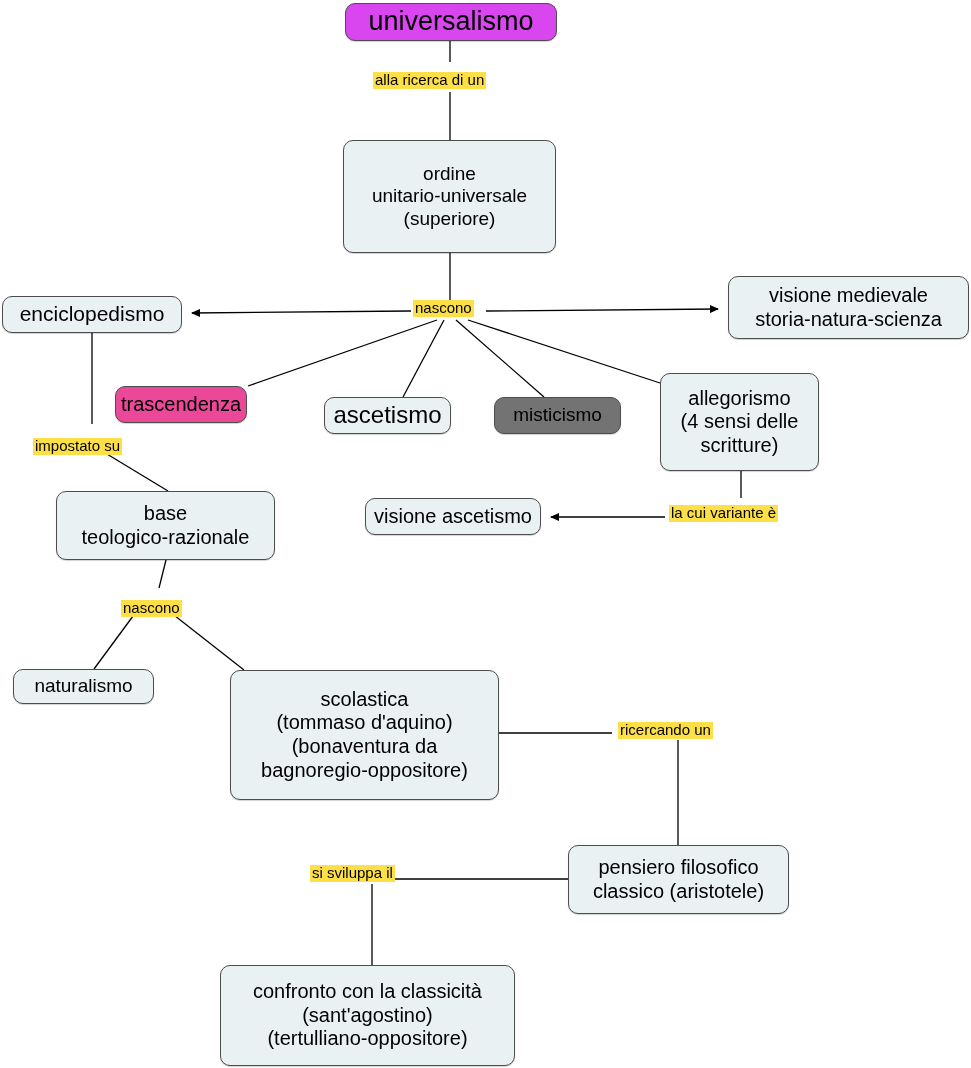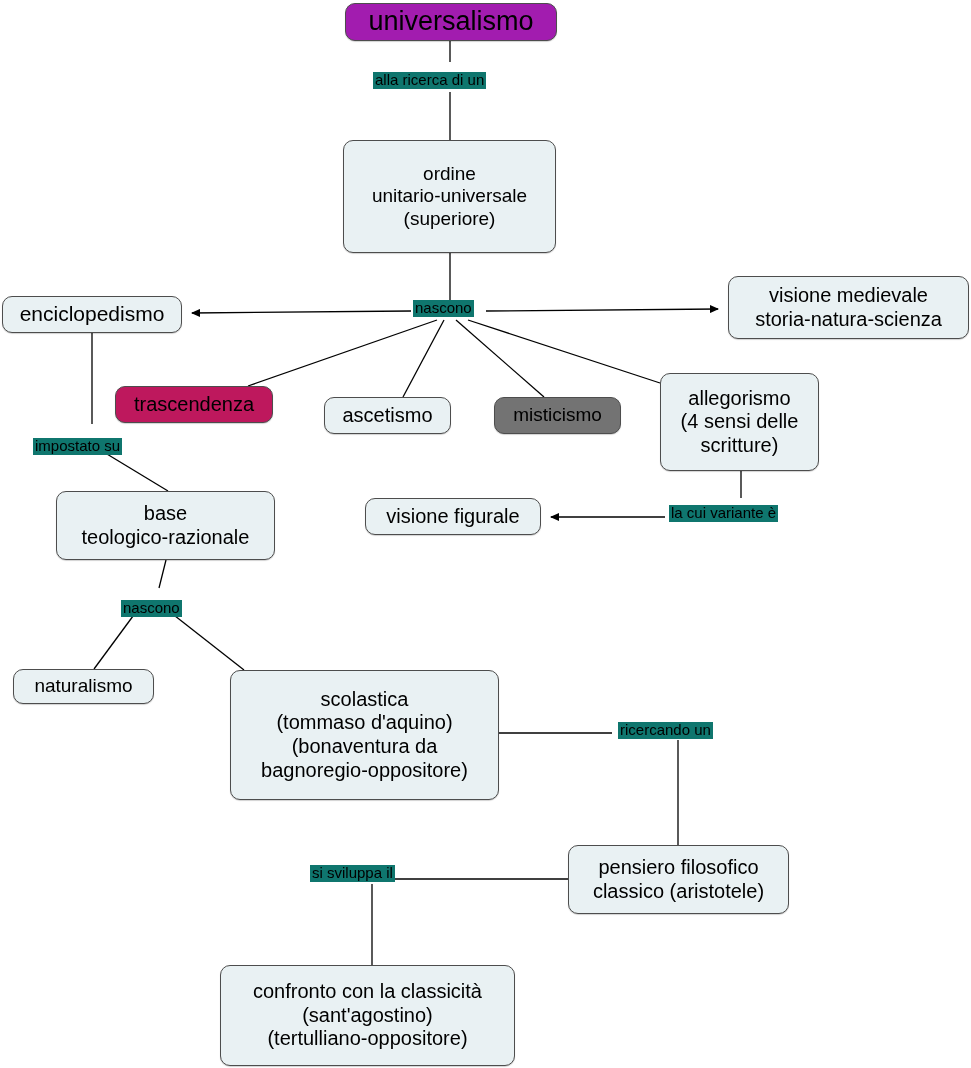--- a/index.html
+++ b/index.html
@@ -39,21 +39,21 @@
     white-space: pre;
     box-shadow: 0 1px 1px rgba(0,0,0,0.18);
   }
   .node-label {
     display: block;
     white-space: pre;
   }
   .edge-label {
     position: absolute;
     color: #000000;
-    background: #0f766e;
+    background: #fde047;
     white-space: pre;
     text-align: center;
     line-height: 1.1;
     padding: 0 2px;
   }
 </style>
 </head>
 <body>
 
 <div id="map-root">
@@ -80,36 +80,36 @@
         <path d="M 166 560 L 159 588" stroke="#000000" stroke-width="1.3" fill="none"></path>
         <path d="M 136 612 L 94 669" stroke="#000000" stroke-width="1.3" fill="none"></path>
         <path d="M 170 612 L 244 670" stroke="#000000" stroke-width="1.3" fill="none"></path>
         <path d="M 499 733 L 612 733" stroke="#000000" stroke-width="1.3" fill="none"></path>
         <path d="M 678 740 L 678 845" stroke="#000000" stroke-width="1.3" fill="none"></path>
         <path d="M 568 879 L 378 879" stroke="#000000" stroke-width="1.3" fill="none"></path>
         <path d="M 372 884 L 372 965" stroke="#000000" stroke-width="1.3" fill="none"></path>
       </g>
   </svg>
   <div id="nodes-layer">
-      <div class="node" style="left: 345px; top: 3px; width: 212px; height: 38px; font-size: 27px; background: #a21caf; border-color: rgb(77, 77, 77);"><span class="node-label">universalismo</span></div>
+      <div class="node" style="left: 345px; top: 3px; width: 212px; height: 38px; font-size: 27px; background: #d946ef; border-color: rgb(77, 77, 77);"><span class="node-label">universalismo</span></div>
       <div class="node" style="left: 343px; top: 140px; width: 213px; height: 113px; font-size: 19px; background: rgb(233, 241, 243); border-color: rgb(77, 77, 77);"><span class="node-label">ordine
 unitario-universale
 (superiore)</span></div>
       <div class="node" style="left: 2px; top: 296px; width: 180px; height: 37px; font-size: 21px; background: rgb(233, 241, 243); border-color: rgb(77, 77, 77);"><span class="node-label">enciclopedismo</span></div>
       <div class="node" style="left: 728px; top: 276px; width: 241px; height: 63px; font-size: 20px; background: rgb(233, 241, 243); border-color: rgb(77, 77, 77);"><span class="node-label">visione medievale
 storia-natura-scienza</span></div>
-      <div class="node" style="left: 115px; top: 386px; width: 158px; height: 37px; font-size: 20px; background: #be185d; border-color: rgb(77, 77, 77);"><span class="node-label">trascendenza</span></div>
-      <div class="node" style="left: 324px; top: 397px; width: 127px; height: 37px; font-size: 20px; background: rgb(233, 241, 243); border-color: rgb(77, 77, 77);"><span class="node-label">ascetismo</span></div>
+      <div class="node" style="left: 115px; top: 386px; width: 132px; height: 37px; font-size: 20px; background: #ec4899; border-color: rgb(77, 77, 77);"><span class="node-label">trascendenza</span></div>
+      <div class="node" style="left: 324px; top: 397px; width: 127px; height: 37px; font-size: 24px; background: rgb(233, 241, 243); border-color: rgb(77, 77, 77);"><span class="node-label">ascetismo</span></div>
       <div class="node" style="left: 494px; top: 397px; width: 127px; height: 37px; font-size: 19px; background: #737373; border-color: rgb(77, 77, 77);"><span class="node-label">misticismo</span></div>
       <div class="node" style="left: 660px; top: 373px; width: 159px; height: 98px; font-size: 20px; background: rgb(233, 241, 243); border-color: rgb(77, 77, 77);"><span class="node-label">allegorismo
 (4 sensi delle
 scritture)</span></div>
       <div class="node" style="left: 56px; top: 491px; width: 219px; height: 69px; font-size: 20px; background: rgb(233, 241, 243); border-color: rgb(77, 77, 77);"><span class="node-label">base
 teologico-razionale</span></div>
-      <div class="node" style="left: 365px; top: 498px; width: 176px; height: 37px; font-size: 20px; background: rgb(233, 241, 243); border-color: rgb(77, 77, 77);"><span class="node-label">visione figurale</span></div>
+      <div class="node" style="left: 365px; top: 498px; width: 176px; height: 37px; font-size: 20px; background: rgb(233, 241, 243); border-color: rgb(77, 77, 77);"><span class="node-label">visione ascetismo</span></div>
       <div class="node" style="left: 13px; top: 669px; width: 141px; height: 35px; font-size: 19px; background: rgb(233, 241, 243); border-color: rgb(77, 77, 77);"><span class="node-label">naturalismo</span></div>
       <div class="node" style="left: 230px; top: 670px; width: 269px; height: 130px; font-size: 20px; background: rgb(233, 241, 243); border-color: rgb(77, 77, 77);"><span class="node-label">scolastica
 (tommaso d'aquino)
 (bonaventura da
 bagnoregio-oppositore)</span></div>
       <div class="node" style="left: 568px; top: 845px; width: 221px; height: 69px; font-size: 20px; background: rgb(233, 241, 243); border-color: rgb(77, 77, 77);"><span class="node-label">pensiero filosofico
 classico (aristotele)</span></div>
       <div class="node" style="left: 220px; top: 965px; width: 295px; height: 101px; font-size: 20px; background: rgb(233, 241, 243); border-color: rgb(77, 77, 77);"><span class="node-label">confronto con la classicità
 (sant'agostino)
 (tertulliano-oppositore)</span></div>

